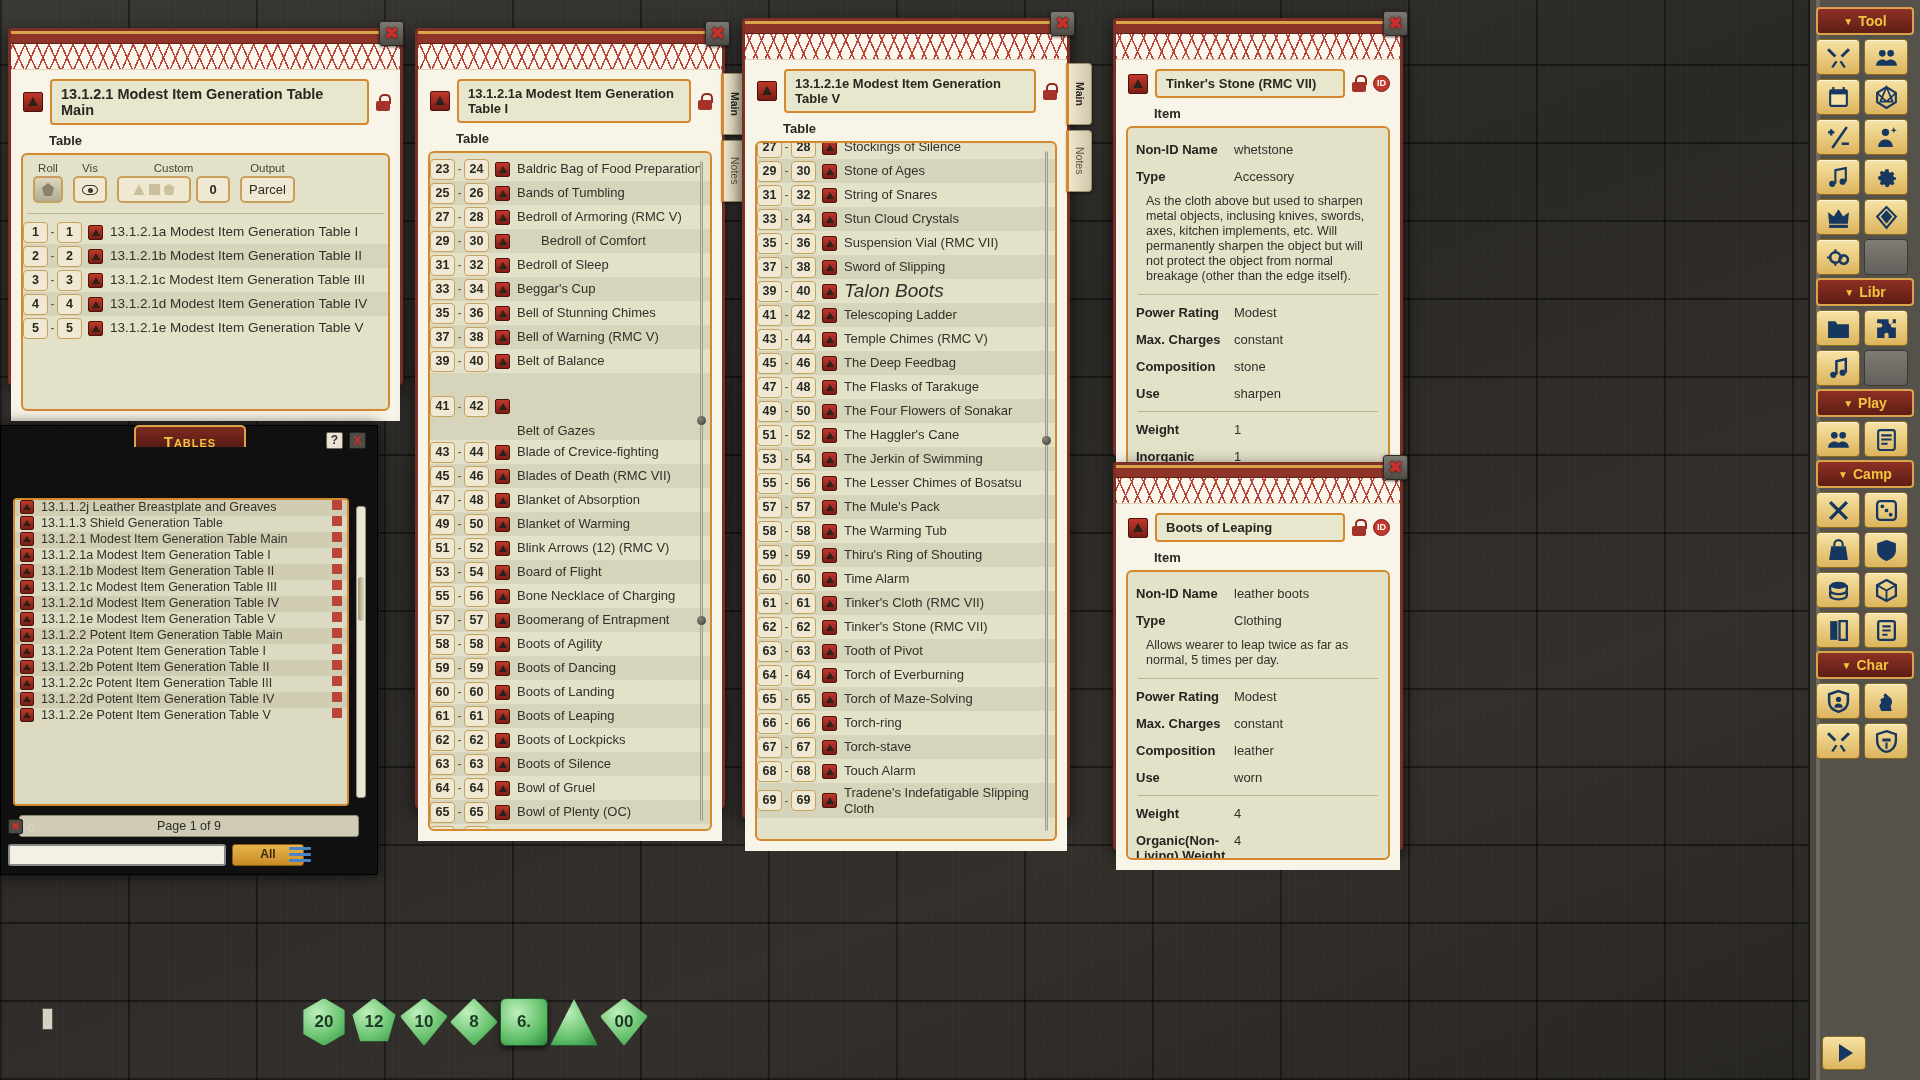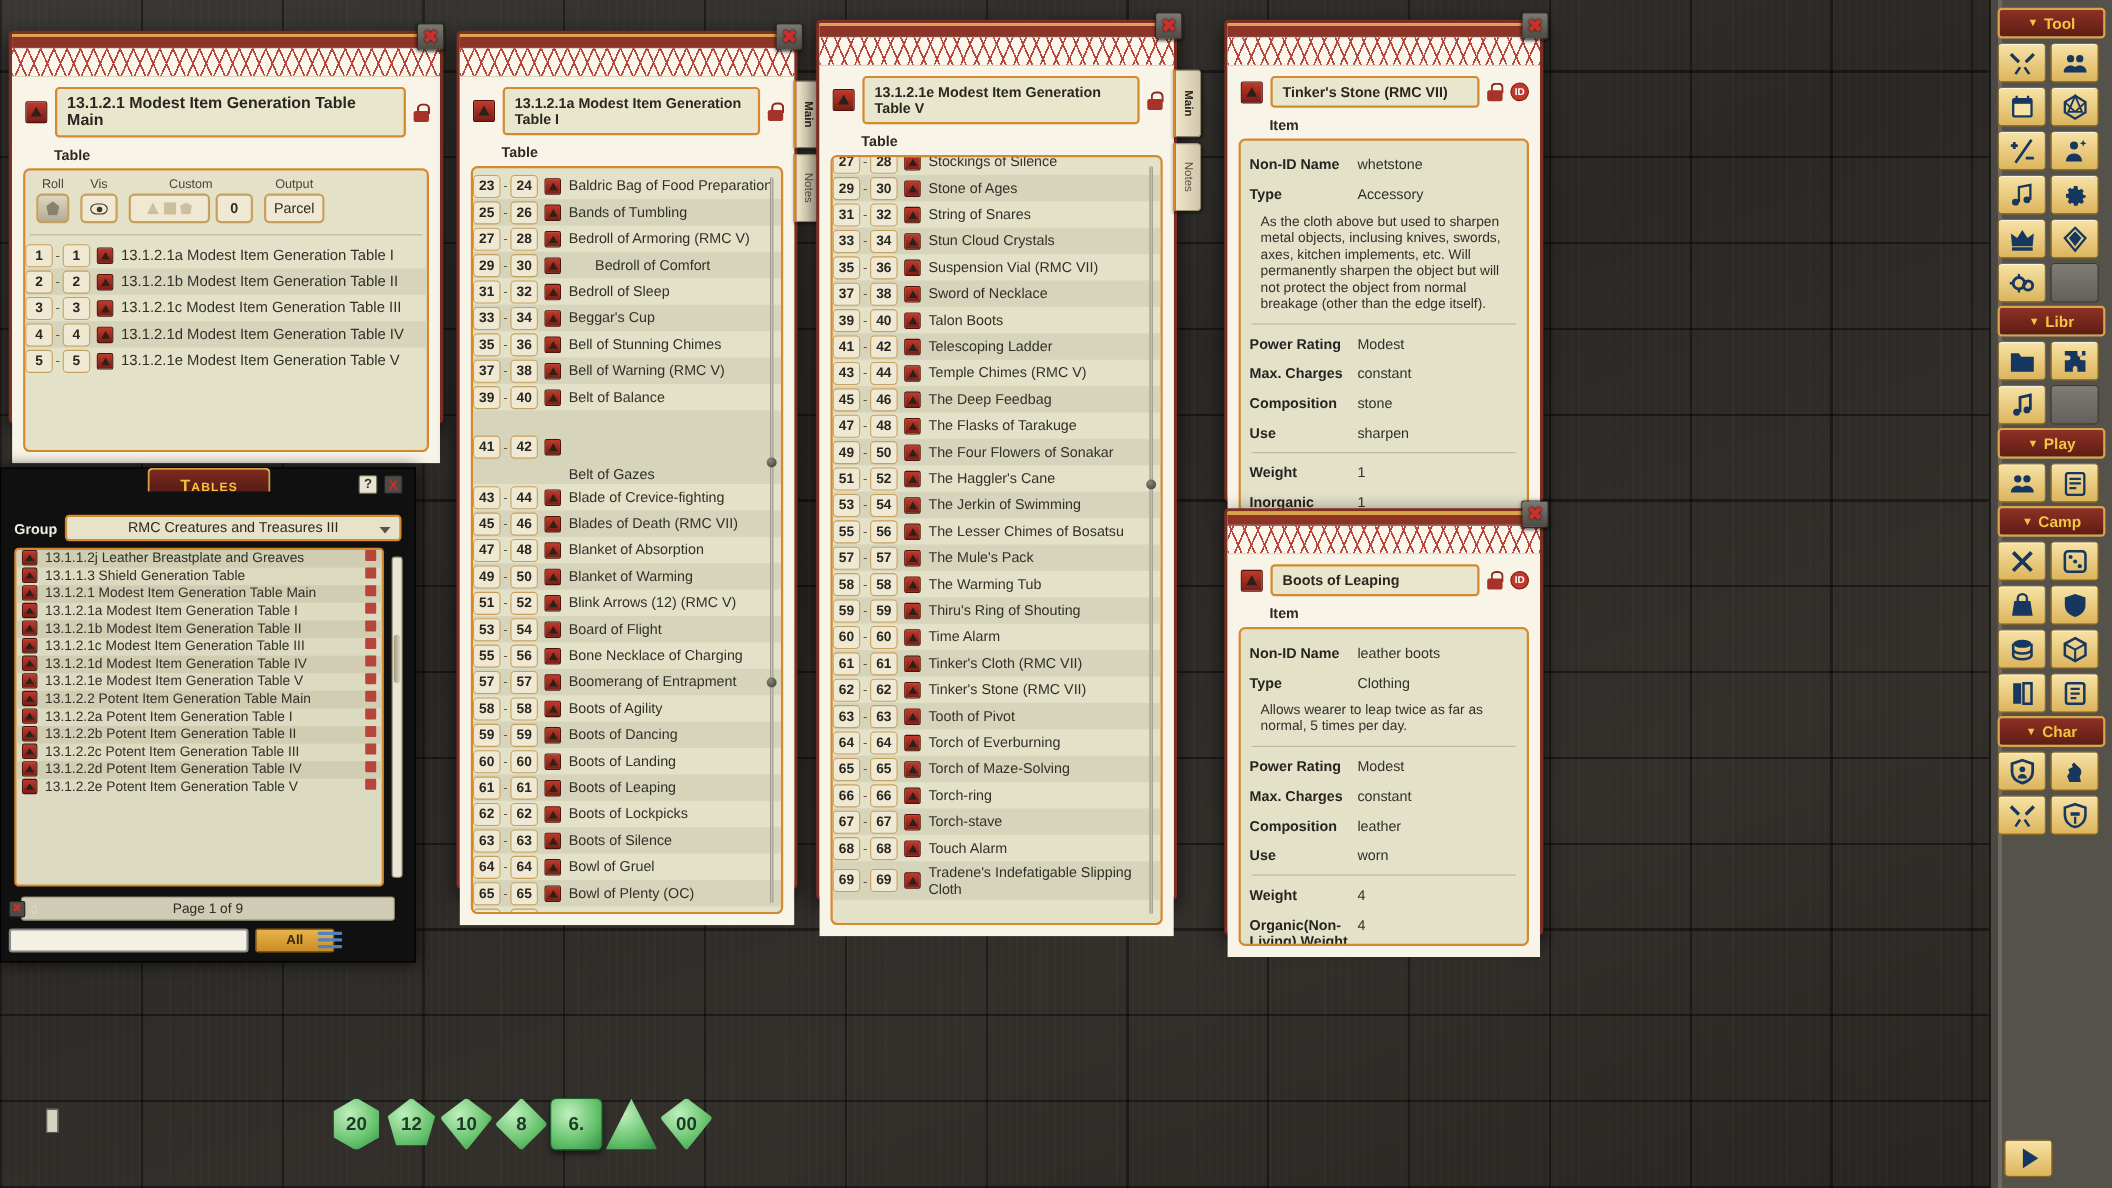--- a/index.html
+++ b/index.html
@@ -607,28 +607,28 @@
             <div class="dash">-</div>
             <div class="num">36</div>
             <div class="tbl-icon"></div>
             <div class="rname" style="font-size: 13px;">Suspension Vial (RMC VII)</div>
           </div>
           <div class="rr alt">
             <div class="num">37</div>
             <div class="dash">-</div>
             <div class="num">38</div>
             <div class="tbl-icon"></div>
-            <div class="rname" style="font-size: 13px;">Sword of Necklace</div>
+            <div class="rname" style="font-size: 13px;">Sword of Slipping</div>
           </div>
           <div class="rr">
             <div class="num">39</div>
             <div class="dash">-</div>
             <div class="num">40</div>
             <div class="tbl-icon"></div>
-            <div class="rname" style="font-size: 13px;">Talon Boots</div>
+            <div class="rname" style="font-size: 19px; font-style: italic;">Talon Boots</div>
           </div>
           <div class="rr alt">
             <div class="num">41</div>
             <div class="dash">-</div>
             <div class="num">42</div>
             <div class="tbl-icon"></div>
             <div class="rname" style="font-size: 13px;">Telescoping Ladder</div>
           </div>
           <div class="rr">
             <div class="num">43</div>
@@ -892,24 +892,20 @@
           </div>
         </div>
     </div>
   </div>
 </div>
 
 <div class="dock">
   <div class="dock-tab">Tables</div>
   <div class="dock-q">?</div>
   <div class="dock-x">X</div>
-  <div class="grp-row">
-    <div class="grp-lab">Group</div>
-    <div class="grp-sel">RMC Creatures and Treasures III</div>
-  </div>
   <div class="dock-list" id="docklist">
       <div class="dl-item alt">
         <div class="tbl-icon"></div>
         <span>13.1.1.2j Leather Breastplate and Greaves</span>
         <span class="dl-book"></span>
       </div>
       <div class="dl-item">
         <div class="tbl-icon"></div>
         <span>13.1.1.3 Shield Generation Table</span>
         <span class="dl-book"></span>

